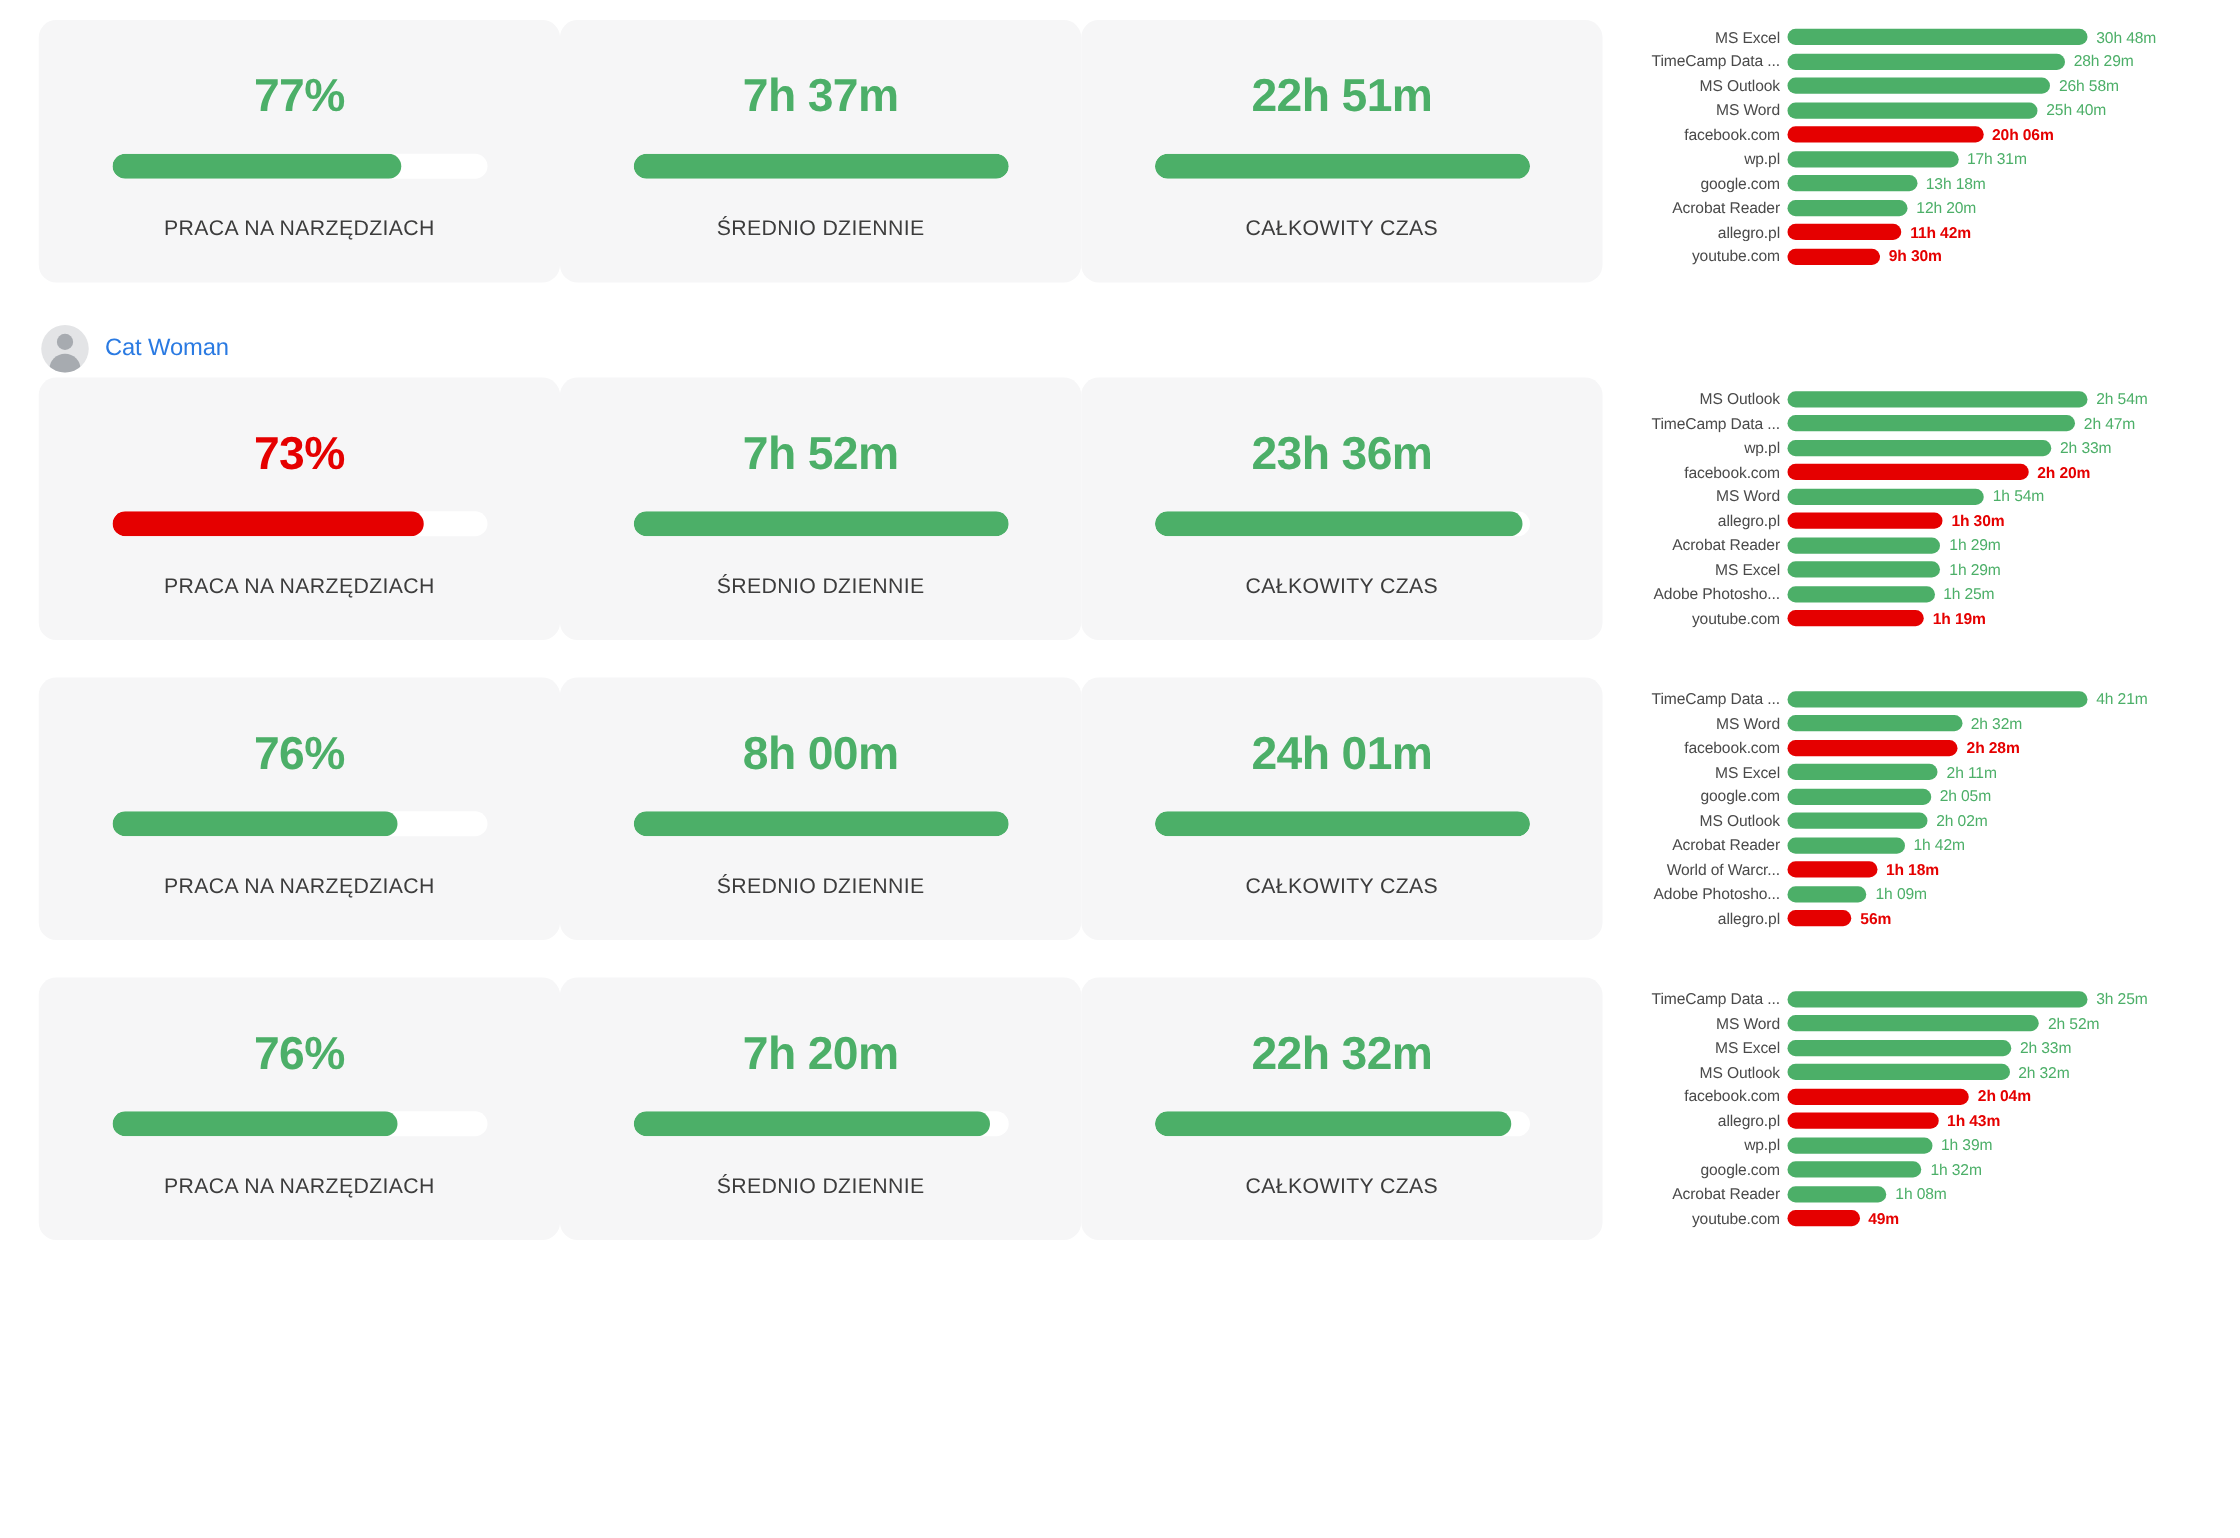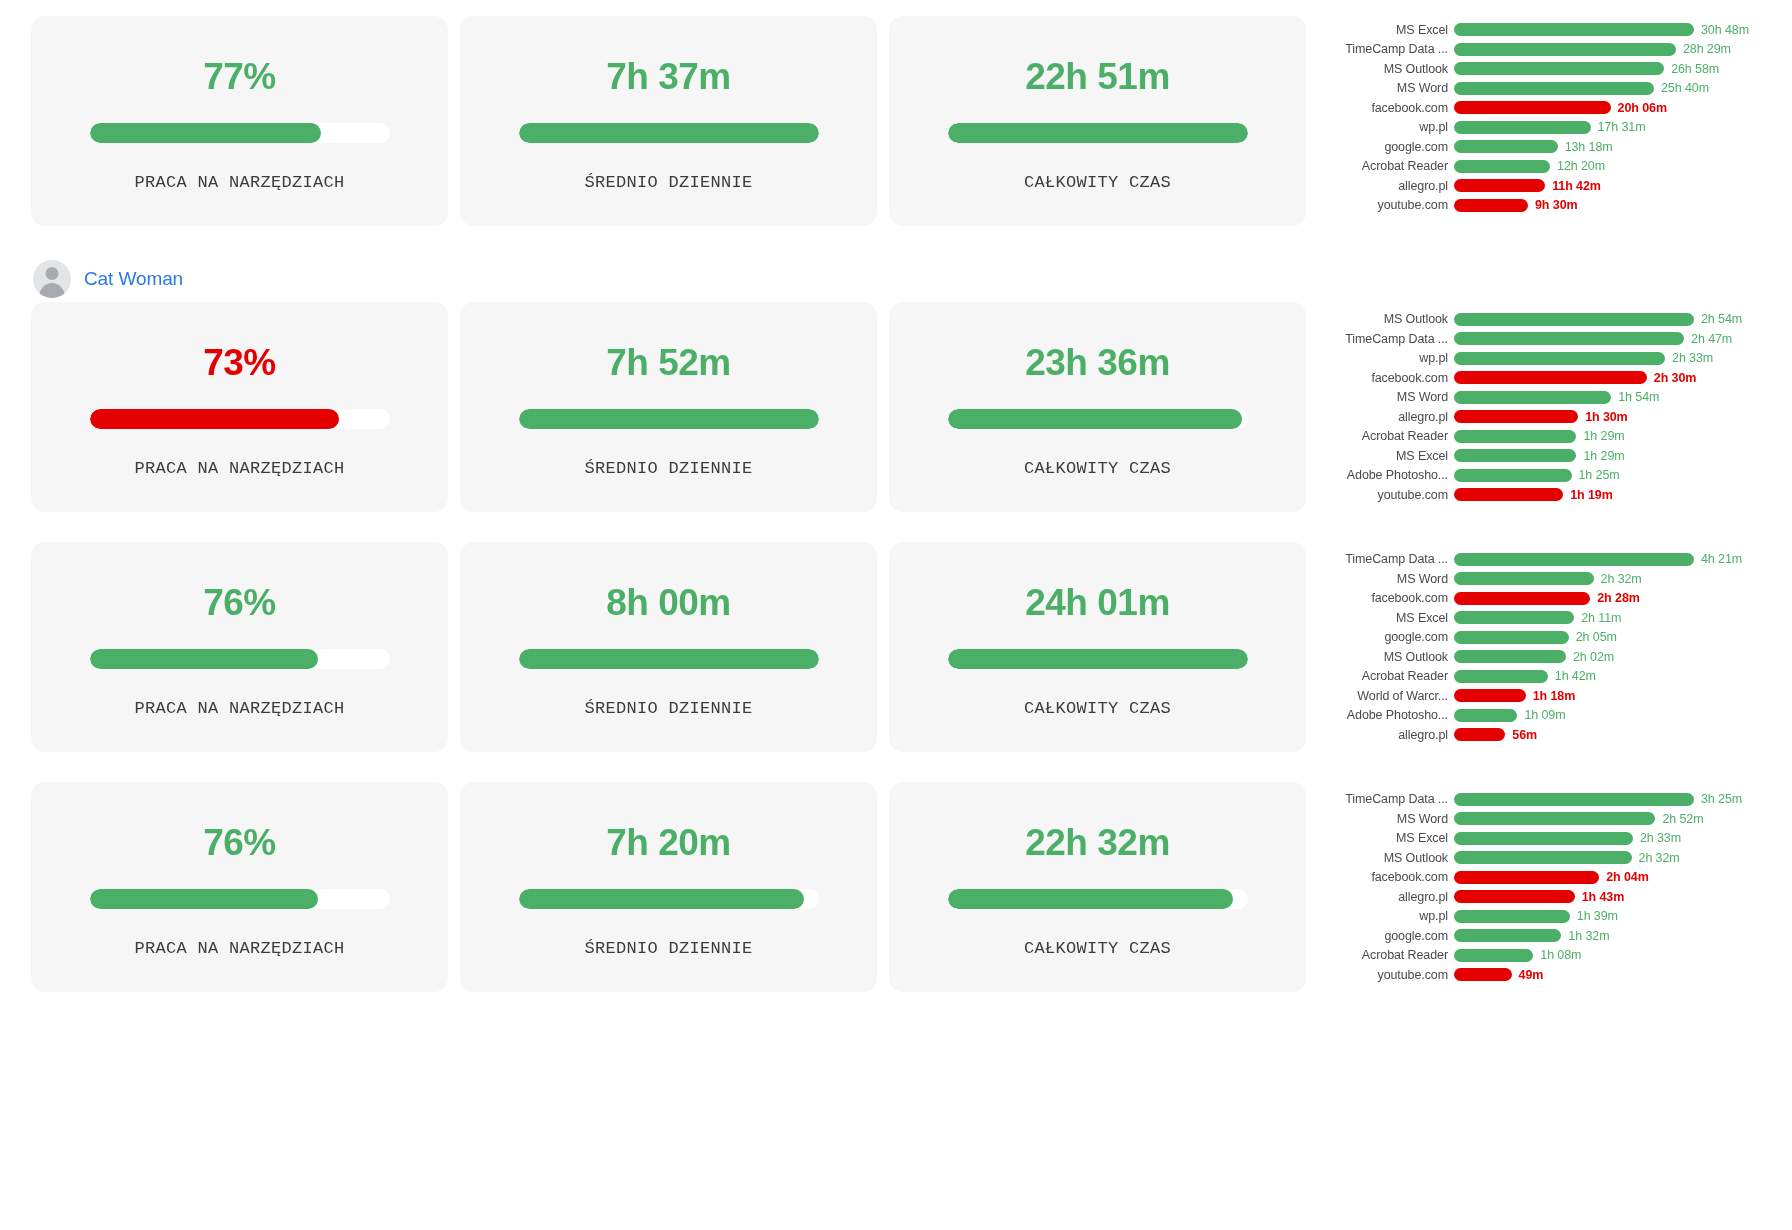--- a/index.html
+++ b/index.html
@@ -71,21 +71,21 @@
   }
 
   
   .section {
     display: flex;
     align-items: flex-start;
     padding: 0 0 0 31px;
   }
   .cards {
     display: flex;
-    gap: 12px;
+    gap: 0;
     flex: 0 0 auto;
   }
   .card {
     width: 417px;
     height: 210px;
     background: #f6f6f7;
     border-radius: 14px;
     display: flex;
     flex-direction: column;
     align-items: center;
@@ -113,21 +113,20 @@
     border-radius: 12px;
   }
   .progress-fill.green { background: #4caf68; }
   .progress-fill.red { background: #e50000; }
   .card-label {
     margin-top: 30px;
     font-size: 17px;
     color: #3c3c3c;
     letter-spacing: 0.3px;
     font-weight: 400;
-    font-family: Liberation Mono, monospace;
   }
 
   
   .chart {
     flex: 1 1 auto;
     padding-left: 24px;
     padding-right: 18px;
     display: flex;
     flex-direction: column;
     justify-content: center;
@@ -293,21 +292,21 @@
             <div class="bar-value green">2h 47m</div>
           </div>
           <div class="bar-row">
             <div class="bar-label">wp.pl</div>
             <div class="bar green" style="width: 211.034px;"></div>
             <div class="bar-value green">2h 33m</div>
           </div>
           <div class="bar-row">
             <div class="bar-label">facebook.com</div>
             <div class="bar red" style="width: 192.828px;"></div>
-            <div class="bar-value red">2h 30m</div>
+            <div class="bar-value red">2h 20m</div>
           </div>
           <div class="bar-row">
             <div class="bar-label">MS Word</div>
             <div class="bar green" style="width: 157.241px;"></div>
             <div class="bar-value green">1h 54m</div>
           </div>
           <div class="bar-row">
             <div class="bar-label">allegro.pl</div>
             <div class="bar red" style="width: 124.138px;"></div>
             <div class="bar-value red">1h 30m</div>

